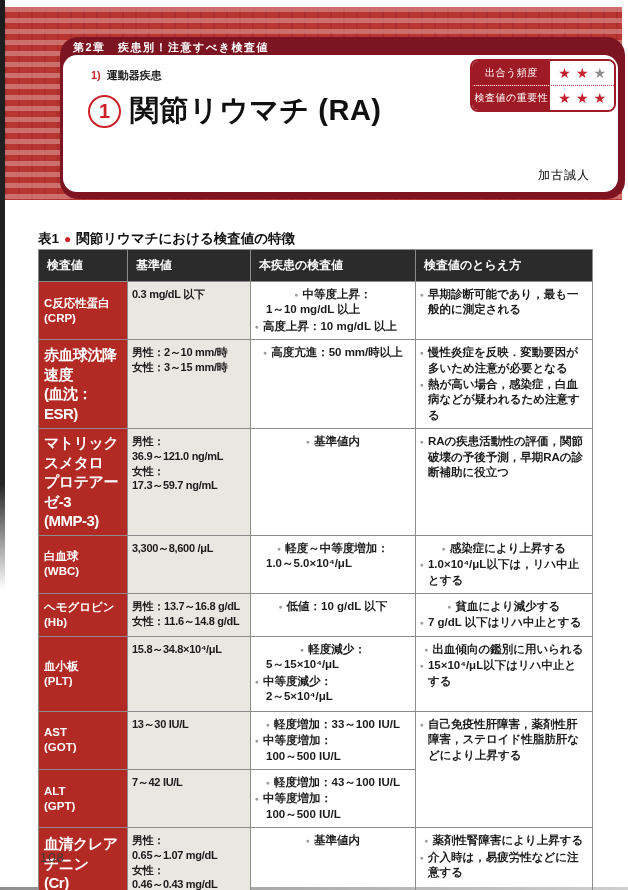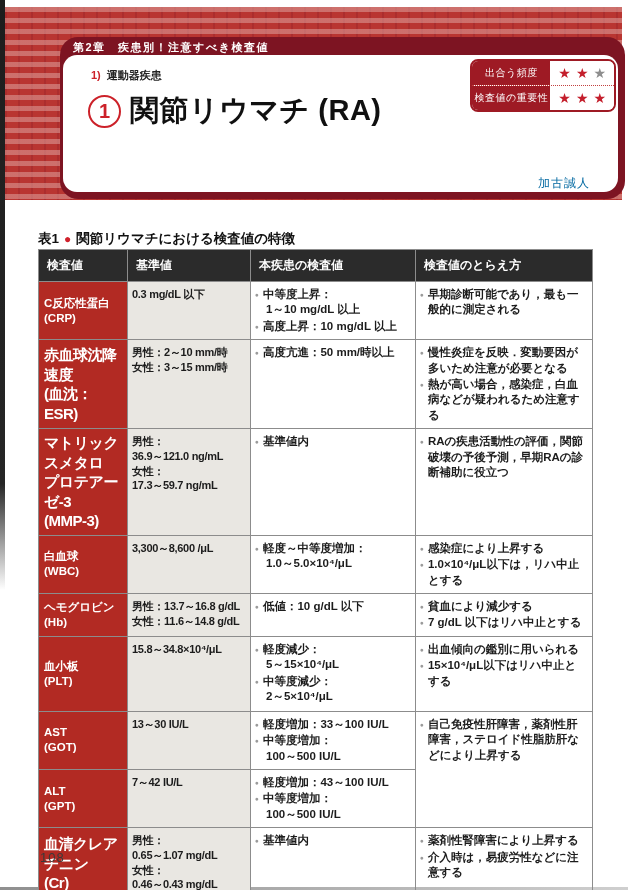--- a/index.html
+++ b/index.html
@@ -25,21 +25,21 @@
     color:#fff;font-size:11px;font-weight:bold;letter-spacing:1.5px;white-space:nowrap;}
   .title-inner{position:absolute;left:3px;top:18px;right:7px;bottom:7px;
     background:#fff;border-radius:14px;}
   .section-line{position:absolute;left:28px;top:13px;font-size:11px;font-weight:bold;color:#222;}
   .section-no{color:#cc2129;margin-right:6px;}
   .main-title{position:absolute;left:25px;top:36px;display:flex;align-items:center;gap:9px;}
   .circle-no{width:29px;height:29px;border:2.5px solid #cc2129;border-radius:50%;
     color:#cc2129;font-size:20px;font-weight:bold;display:flex;align-items:center;
     justify-content:center;flex:0 0 auto;}
   .title-text{font-size:29px;font-weight:bold;color:#101010;letter-spacing:0.5px;white-space:nowrap;}
-  .author{position:absolute;right:28px;bottom:0;font-size:12px;color:#0369a1;letter-spacing:1px;}
+  .author{position:absolute;right:28px;bottom:8px;font-size:12px;color:#000000;letter-spacing:1px;}
   
   .ratings{position:absolute;right:2px;top:4px;border:2px solid #9e1a24;border-radius:8px;
     overflow:hidden;background:#fff;}
   .rating-row{display:flex;align-items:stretch;height:24px;}
   .rating-row + .rating-row{border-top:1px dotted #c2413f;}
   .rating-label{width:78px;background:#9e1a24;color:#fff;font-size:10px;font-weight:normal;
     display:flex;align-items:center;justify-content:center;letter-spacing:0.5px;white-space:nowrap;}
   .rating-stars{display:flex;align-items:center;gap:5px;padding:0 8px;background:#fff;}
   .star{font-size:14px;color:#c41f2c;line-height:1;}
   .star.empty{color:#8e8e8e;}
@@ -51,21 +51,21 @@
   th{background:#2b2b2b;color:#fff;font-size:12px;font-weight:bold;text-align:left;
     padding:7px 8px;border:1px solid #8c8c8c;}
   td{border:1px solid #8c8c8c;vertical-align:top;padding:5px 4px;font-size:11.5px;
     color:#1c1c1c;line-height:1.34;font-weight:bold;}
   td.name{background:#b22a23;color:#fff;font-weight:bold;vertical-align:middle;
     font-size:11.5px;padding:4px 5px;line-height:1.3;}
   td.name.small{font-size:15px;letter-spacing:-0.5px;}
   td.std{background:#e9e7e2;font-size:11px;letter-spacing:-0.3px;}
   td.std div{white-space:nowrap;}
   .li{display:flex;margin-top:1px;}
-  .li:first-child{margin-top:0;}
+  .li:first-child{margin-top:0;justify-content:center;}
   .blt{color:#9a9a9a;font-size:6.5px;margin:5px 4px 0 0;flex:0 0 auto;line-height:1;}
   .sub{padding-left:11px;}
   
   .footer{position:absolute;left:40px;top:850px;display:flex;align-items:baseline;gap:13px;}
   .page-no{font-size:13px;color:#3a3a3a;letter-spacing:1px;}
   .footer-text{font-size:10px;color:#3a3a3a;letter-spacing:0.5px;}
 </style>
 </head>
 <body>
 

